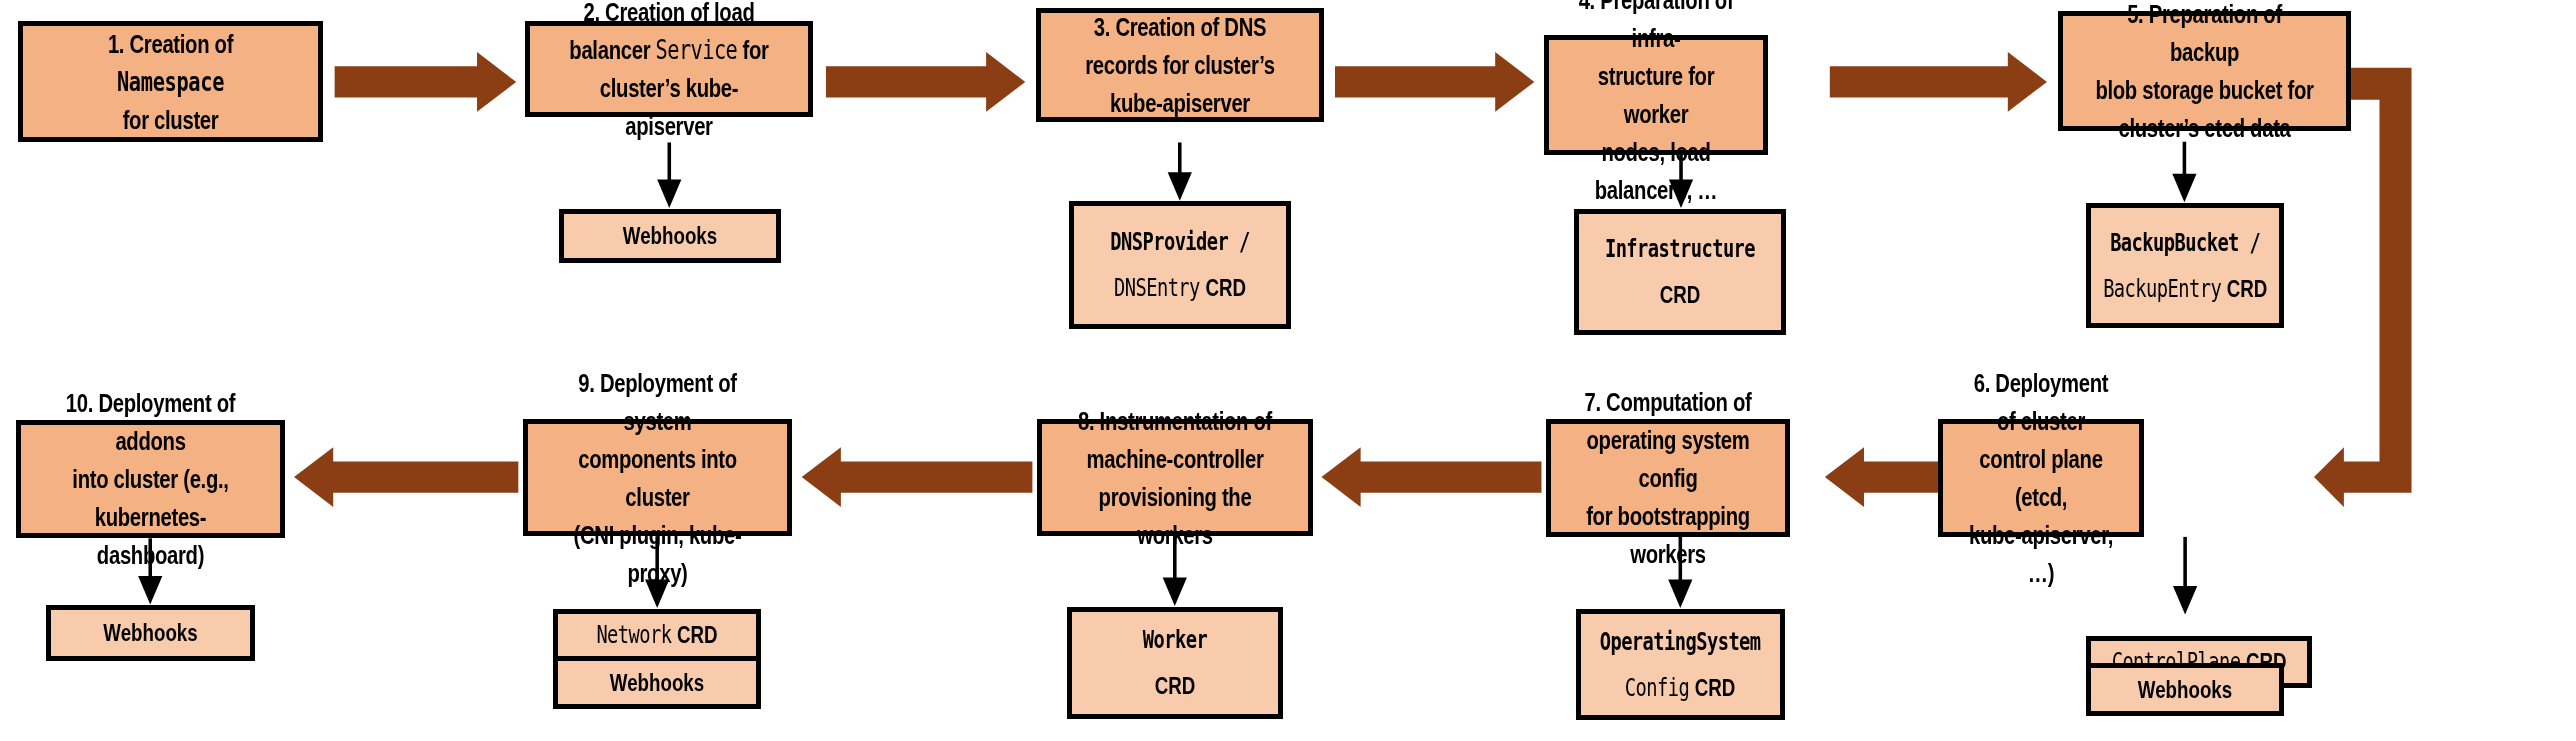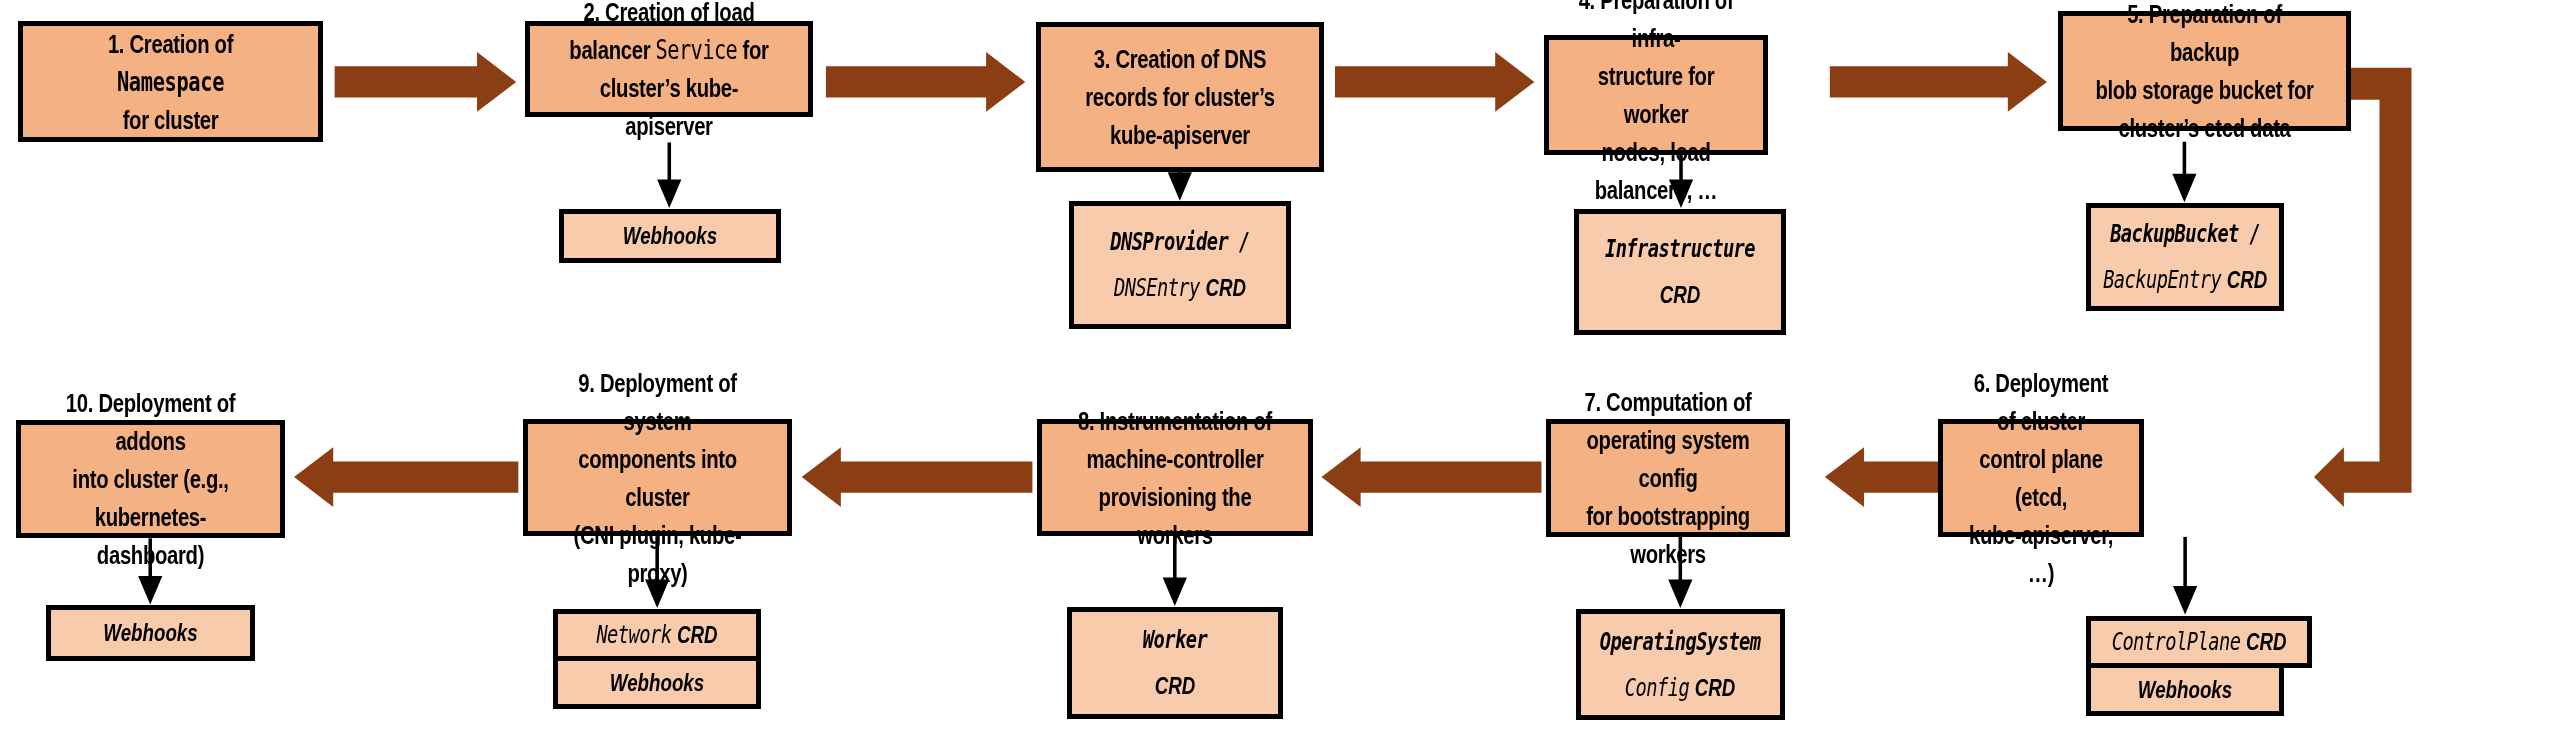--- a/index.html
+++ b/index.html
@@ -1,19 +1,19 @@
 <!DOCTYPE html>
 <html style="--step_fill: #F4B183; --crd_fill: #F8CBAD; --arrow: #8B3E14; --border: #000000;font-size:11.4px"><head>
 <meta charset="utf-8">
 <style>
   html,body { margin:0; padding:0; background:#ffffff; }
   body { position:relative; width:2576px; height:742px; font-family:"Liberation Sans", sans-serif; }
   .box { position:absolute; box-sizing:border-box; border:5.7px solid var(--border); background:var(--step_fill);
          display:flex; align-items:center; justify-content:center; }
-  .sub { border-width:5px; background:var(--crd_fill);font-style:italic; }
+  .sub { border-width:5px; background:var(--crd_fill); }
   .txt { width:128%; text-align:center; transform:scaleX(0.78); transform-origin:center; }
   .step .ln { display:block; font-size:26px; line-height:38px; font-weight:700; letter-spacing:-0.4px; color:#000; }
   .sub .ln  { display:block; font-size:24px; line-height:46px; font-weight:700; color:#000; }
   .code { font-family:"DejaVu Sans Mono","Liberation Mono",monospace; font-weight:400; letter-spacing:-0.7px; }
   .suffix { font-weight:700; font-family:"Liberation Sans",sans-serif; margin-left:0.3em; letter-spacing:0; }
   svg.overlay { position:absolute; left:0; top:0; pointer-events:none; }
   .flow { fill:var(--arrow); }
   .cline { stroke:var(--border); stroke-width:5; fill:none; }
   .chead { fill:var(--border); }
 </style>
@@ -99,21 +99,21 @@
 </div>
 
 <div class="box step" style="left:525px;top:21.4px;width:288px;height:96px">
   <div class="txt">
     <span class="ln">2. Creation of load</span>
     <span class="ln"><span>balancer </span><span class="code">Service</span><span> for</span></span>
     <span class="ln">cluster’s kube-apiserver</span>
   </div>
 </div>
 
-<div class="box step" style="left:1036px;top:22px;width:288px;height:150px">
+<div class="box step" style="left:1036px;top:8px;width:288px;height:114px">
   <div class="txt">
     <span class="ln">3. Creation of DNS</span>
     <span class="ln">records for cluster’s</span>
     <span class="ln">kube-apiserver</span>
   </div>
 </div>
 
 <div class="box step" style="left:1544px;top:35px;width:224px;height:120px">
   <div class="txt">
     <span class="ln">4. Preparation of infra-</span>
@@ -143,21 +143,21 @@
   </div>
 </div>
 
 <div class="box sub" style="left:1574px;top:209px;width:212px;height:126px">
   <div class="txt">
     <span class="ln code">Infrastructure</span>
     <span class="ln suffix" style="margin-left:0">CRD</span>
   </div>
 </div>
 
-<div class="box sub" style="left:2086px;top:203px;width:198px;height:108px">
+<div class="box sub" style="left:2086px;top:203px;width:198px;height:125px">
   <div class="txt">
     <span class="ln code">BackupBucket /</span>
     <span class="ln"><span class="code">BackupEntry</span><span class="suffix">CRD</span></span>
   </div>
 </div>
 
 <div class="box step" style="left:1938px;top:419px;width:206px;height:118px">
   <div class="txt">
     <span class="ln">6. Deployment of cluster</span>
     <span class="ln">control plane (etcd,</span>
@@ -190,21 +190,21 @@
 </div>
 
 <div class="box step" style="left:16.4px;top:420px;width:269px;height:118px">
   <div class="txt">
     <span class="ln">10. Deployment of addons</span>
     <span class="ln">into cluster (e.g.,</span>
     <span class="ln">kubernetes-dashboard)</span>
   </div>
 </div>
 
-<div class="box sub" style="left:2086px;top:616px;width:226px;height:52px">
+<div class="box sub" style="left:2086px;top:636px;width:226px;height:52px">
   <div class="txt">
     <span class="ln"><span class="code">ControlPlane</span><span class="suffix">CRD</span></span>
   </div>
 </div>
 <div class="box sub" style="left:2086px;top:663px;width:198px;height:53px">
   <div class="txt">
       <span class="ln">Webhooks</span>
     </div>
 </div>
 

